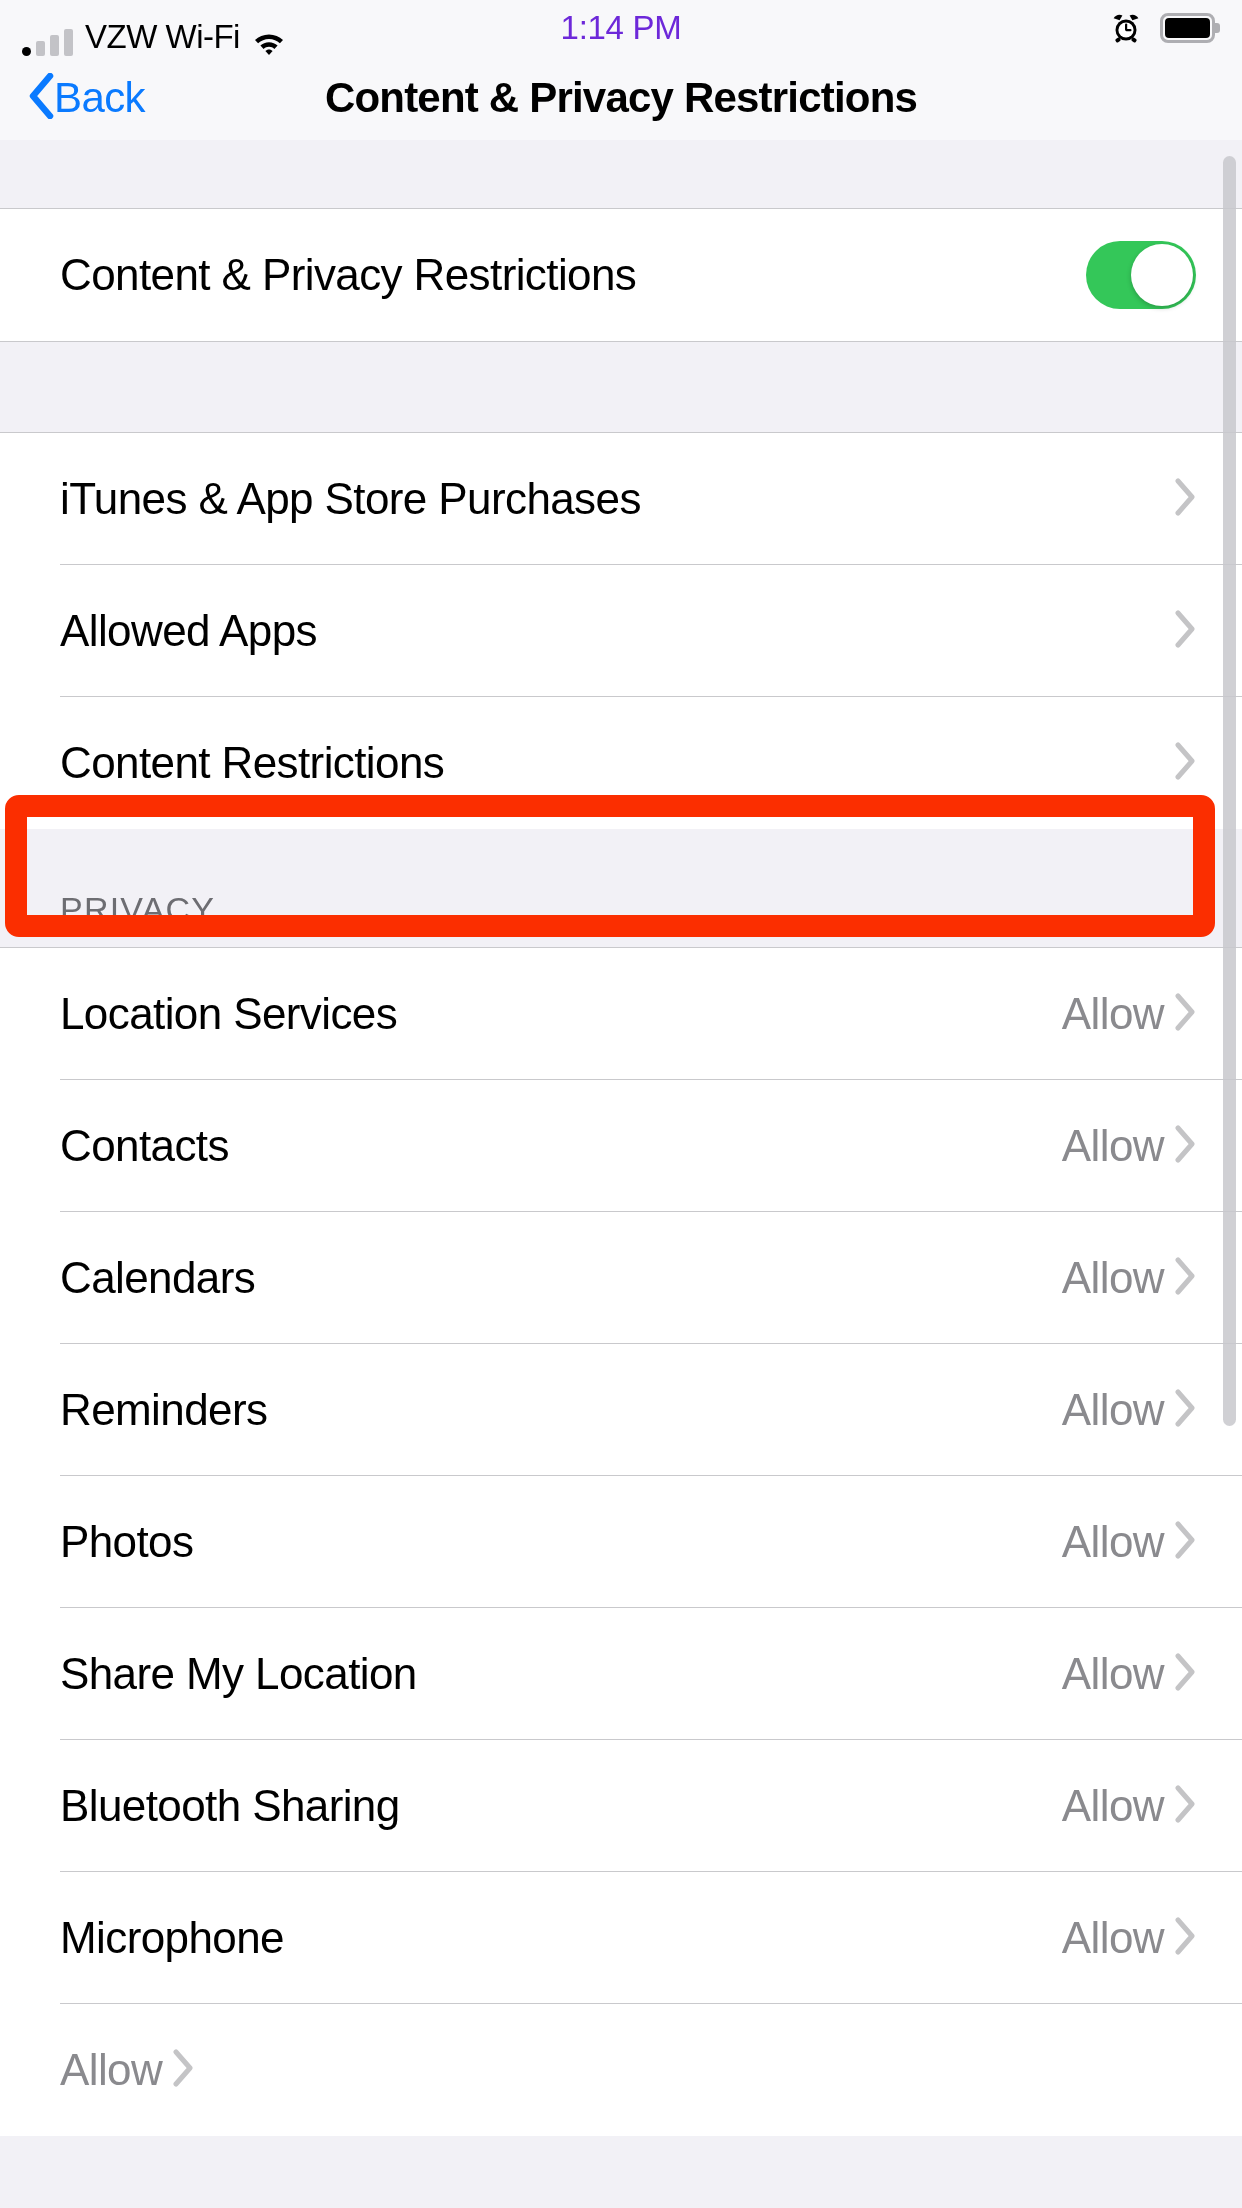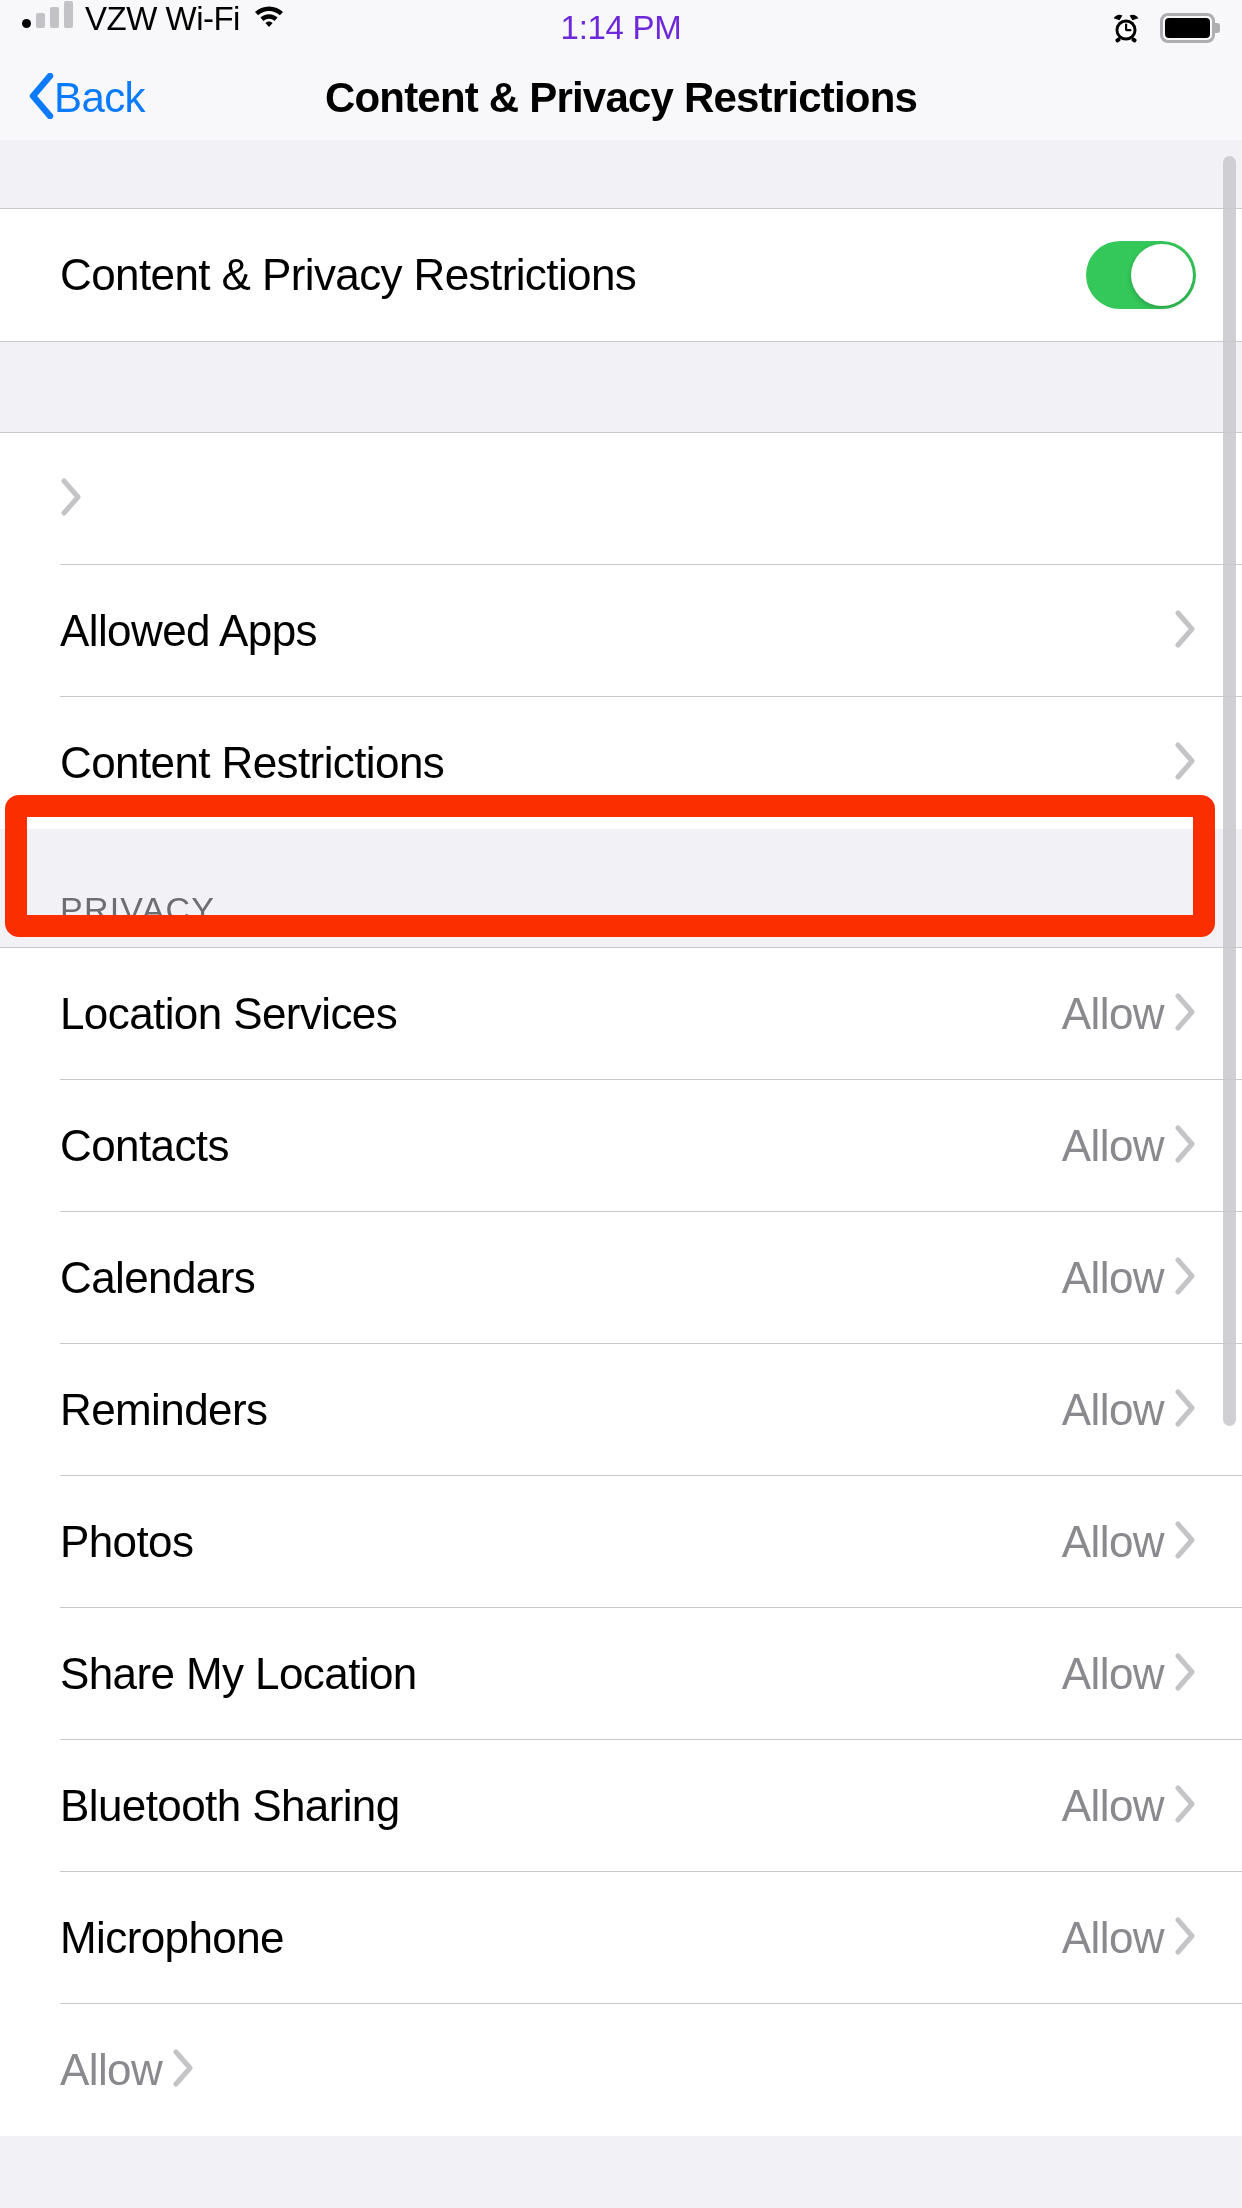--- a/index.html
+++ b/index.html
@@ -10,21 +10,21 @@
     overflow:hidden;
   }
   .screen { position:relative; width:1242px; height:2208px; background:#F2F1F6; overflow:hidden; }
 
   
   .statusbar{
     position:absolute; top:0; left:0; width:1242px; height:56px;
     background:#F8F8FA;
     display:flex; align-items:center;
   }
-  .sb-left{ position:absolute; left:22px; top:0; height:56px; display:flex; align-items:flex-start; gap:12px; }
+  .sb-left{ position:absolute; left:22px; top:0; height:56px; display:flex; align-items:flex-end; gap:12px; }
   .bars{ display:flex; align-items:flex-end; gap:5px; height:28px; }
   .bars i{ display:block; width:9px; border-radius:2px; background:#C3C3C7; }
   .bars i.b1{ height:9px;  background:#000; border-radius:50%; width:9px; }
   .bars i.b2{ height:15px; }
   .bars i.b3{ height:21px; }
   .bars i.b4{ height:27px; }
   .carrier{ font-size:33px; color:#000; letter-spacing:-0.5px; font-weight:400; }
   .wifi{ position:relative; width:34px; height:28px; }
   .wifi svg{ position:absolute; left:0; top:2px; }
 
@@ -205,20 +205,21 @@
           <span class="knob"></span>
         </span>
       </div>
     </div>
 
     <div class="gap hairline-top" style="height:92px;border-bottom:1px solid #C9C9CC;"></div>
 
     <div class="group">
 
       <div class="row">
+        <span class="label">iTunes &amp; App Store Purchases</span>
         <span class="chev">
           <svg width="22" height="38" viewBox="0 0 22 38">
               <path d="M4 3 L18 19 L4 35" fill="none" stroke="#C4C4C6" stroke-width="5" stroke-linecap="round" stroke-linejoin="round"></path>
             </svg>
         </span>
         <span class="sep"></span>
       </div>
 
       <div class="row">
         <span class="label">Allowed Apps</span>

